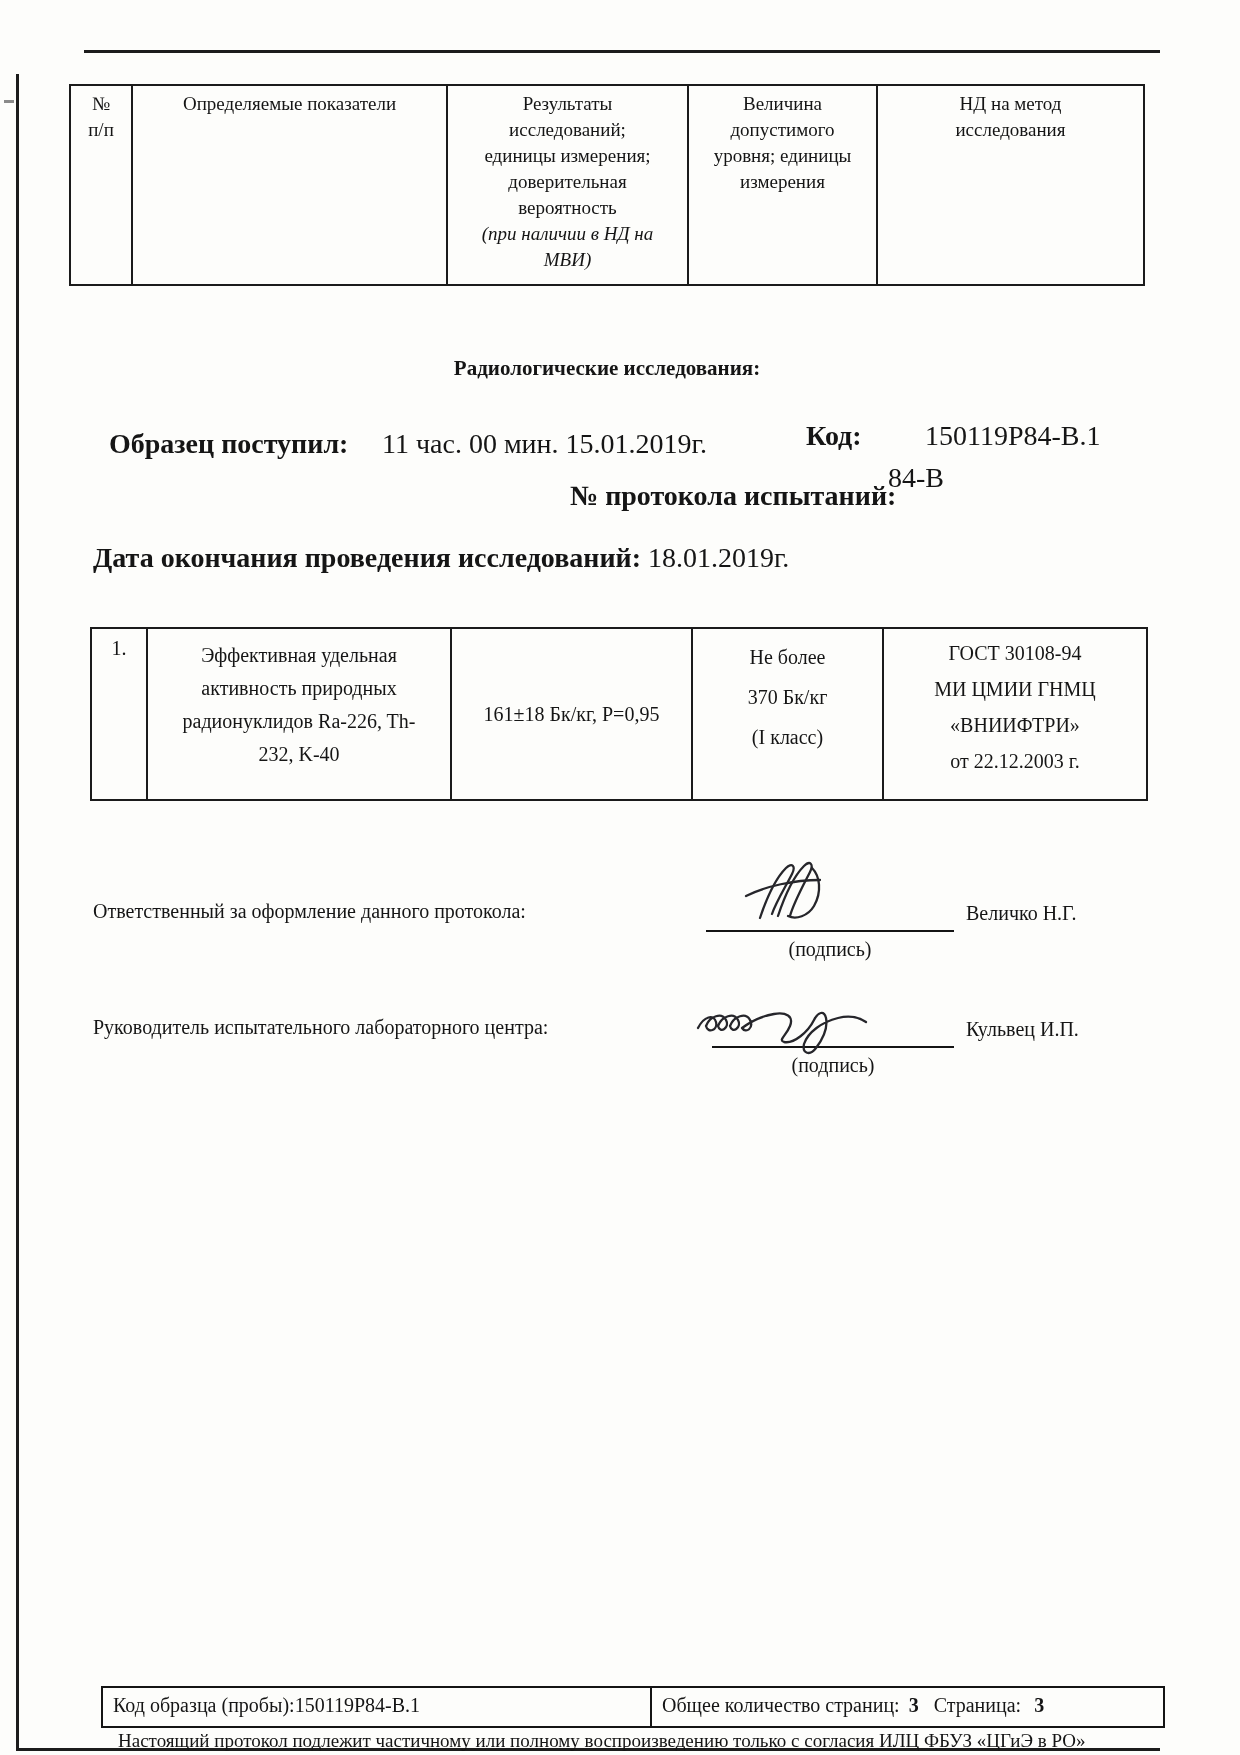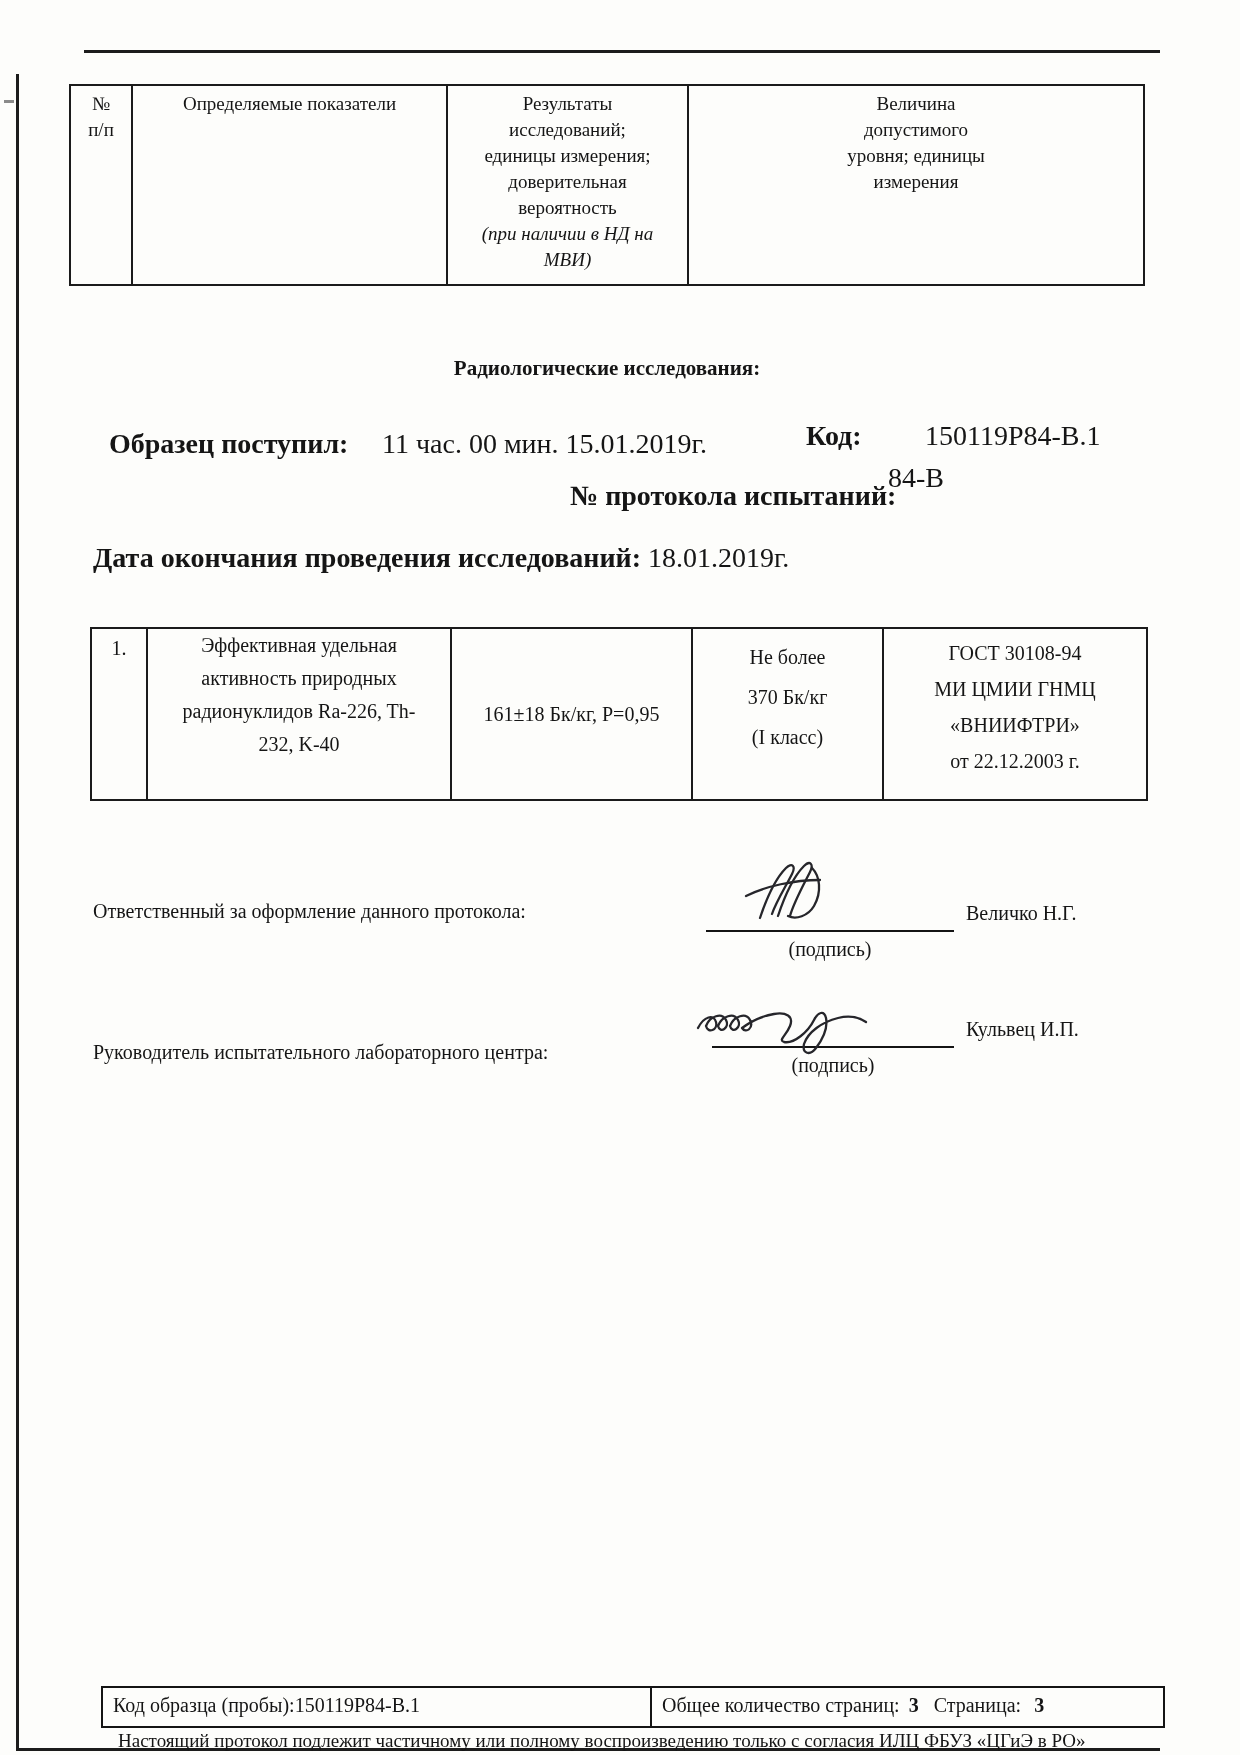--- a/index.html
+++ b/index.html
@@ -31,21 +31,21 @@
   .section-title { left:69px; top:356px; width:1076px; text-align:center; font-size:21px; font-weight:bold; }
 
   .t20 { font-size:20px; }
   .t21 { font-size:28px; }
 
   
   .rtable { left:90px; top:627px; width:1058px; height:174px; border:2.5px solid #1b1b1b; display:flex; font-size:20px; }
   .rcell { border-right:2.5px solid #1b1b1b; text-align:center; }
   .rcell:last-child { border-right:none; flex:1; }
   .rc1 { width:56px; padding-top:8px; }
-  .rc2 { width:304px; line-height:33px; }
+  .rc2 { width:304px; padding-top:10px; line-height:33px; }
   .rc3 { width:241px; display:flex; align-items:center; justify-content:center; }
   .rc4 { width:191px; padding-top:8px; line-height:40px; }
   .rc5 { padding-top:6px; line-height:36px; }
 
   .sig-line { border-bottom:2px solid #141414; }
   .sig-svg path { fill:none; stroke:#26262b; stroke-width:2.3; stroke-linecap:round; stroke-linejoin:round; }
 
   
   .ftable { left:101px; top:1686px; width:1064px; height:42px; border:2.5px solid #141414; display:flex; font-size:20px; }
   .fcell { padding:6px 10px; white-space:nowrap; overflow:hidden; }
@@ -73,20 +73,22 @@
 единицы  измерения;
 доверительная
 вероятность</div>
       <div class="pre it">(при наличии в НД на
 МВИ)</div>
     </div>
     <div class="hcell hc4 pre">Величина
 допустимого
 уровня; единицы
 измерения</div>
+    <div class="hcell pre">НД на метод
+исследования</div>
   </div>
 
   <div class="abs section-title">Радиологические исследования:</div>
 
   <div class="abs t21 b" style="left:109px; top:428px;">Образец поступил:</div>
   <div class="abs t21" style="left:382px; top:428px;">11 час. 00 мин. 15.01.2019г.</div>
   <div class="abs t21 b" style="left:806px; top:420px;">Код:</div>
   <div class="abs t21" style="left:888px; top:420px;margin-left:37px;">150119Р84-В.1</div>
   <div class="abs t21 b" style="left:570px; top:480px;">№ протокола испытаний:</div>
   <div class="abs t21" style="left:888px; top:462px;">84-В</div>
@@ -119,21 +121,21 @@
   <div class="abs sig-line" style="left:706px; top:900px; width:248px; height:32px;"></div>
   <svg class="abs sig-svg" style="left:716px; top:858px;" width="140" height="70" viewBox="0 0 140 70">
     <path d="M44 60 C 50 42 58 22 70 10 C 76 4 80 8 76 16 C 70 28 60 44 56 56"></path>
     <path d="M62 58 C 68 40 76 20 88 8 C 94 2 98 6 94 14 C 88 26 78 44 74 58"></path>
     <path d="M30 38 C 50 28 78 22 104 22"></path>
     <path d="M96 10 C 104 18 106 34 98 48 C 92 58 80 62 72 58"></path>
   </svg>
   <div class="abs t20" style="left:966px; top:902px;">Величко Н.Г.</div>
   <div class="abs t20 c" style="left:706px; top:938px; width:248px;">(подпись)</div>
 
-  <div class="abs t20" style="left:93px; top:1016px;margin-top:25px;">Руководитель испытательного лабораторного центра:</div>
+  <div class="abs t20" style="left:93px; top:1016px;">Руководитель испытательного лабораторного центра:</div>
   <div class="abs sig-line" style="left:712px; top:1016px; width:242px; height:32px;"></div>
   <svg class="abs sig-svg" style="left:690px; top:988px;" width="210" height="70" viewBox="0 0 210 70">
     <path d="M8 40 C 14 28 24 26 26 34 C 28 42 18 46 16 38 C 20 28 32 24 36 32 C 40 40 30 46 28 38 C 32 28 44 24 48 32 C 52 40 42 46 40 38 C 44 28 56 24 60 32 C 64 40 56 46 52 40 C 60 34 72 28 84 26 C 96 24 104 28 100 38 C 96 48 88 52 94 54 C 104 56 118 44 124 32 C 128 24 134 22 136 30 C 138 40 132 52 126 60 C 120 68 112 66 114 56 C 118 44 132 34 148 30 C 160 27 170 30 176 34"></path>
   </svg>
   <div class="abs t20" style="left:966px; top:1018px;">Кульвец И.П.</div>
   <div class="abs t20 c" style="left:712px; top:1054px; width:242px;">(подпись)</div>
 
   <div class="abs ftable">
     <div class="fcell fcell-left">Код образца (пробы):150119Р84-В.1</div>
     <div class="fcell fcell-right">

